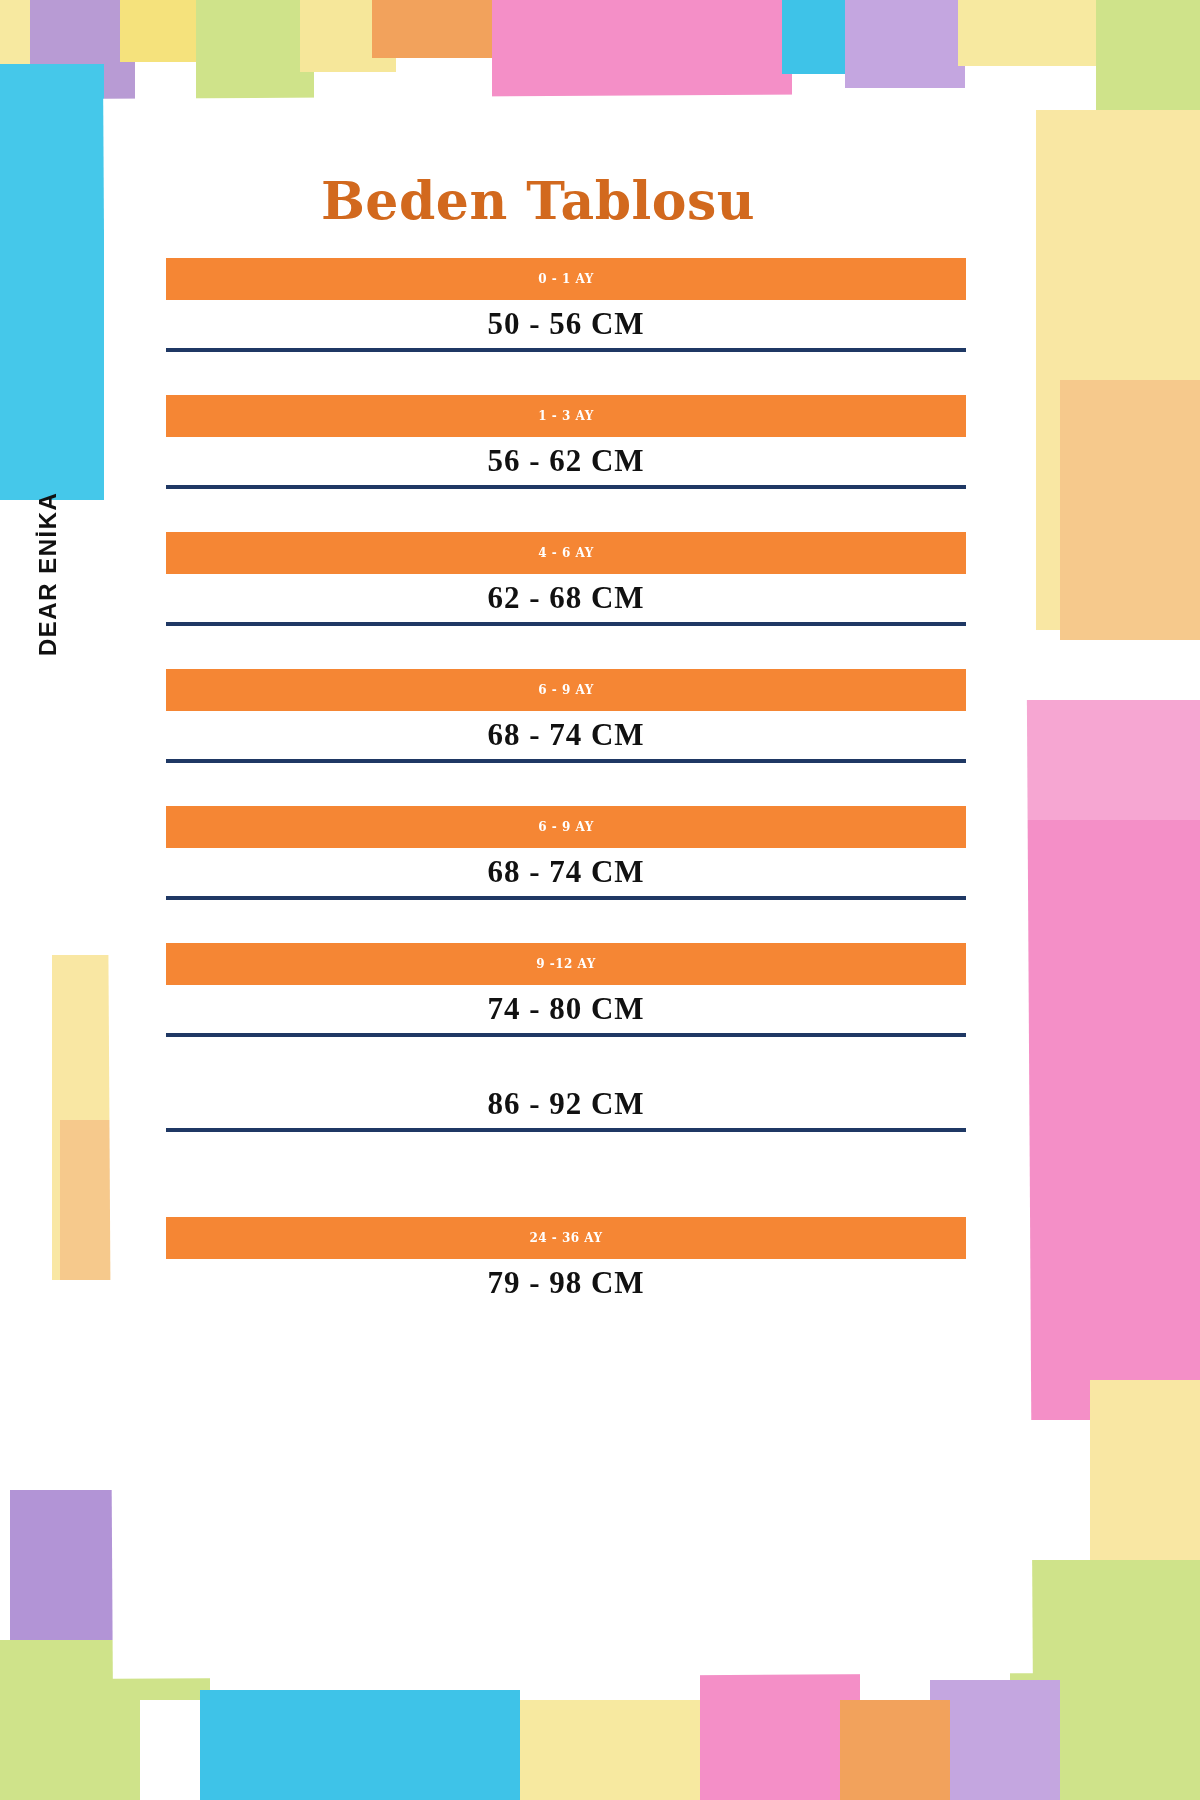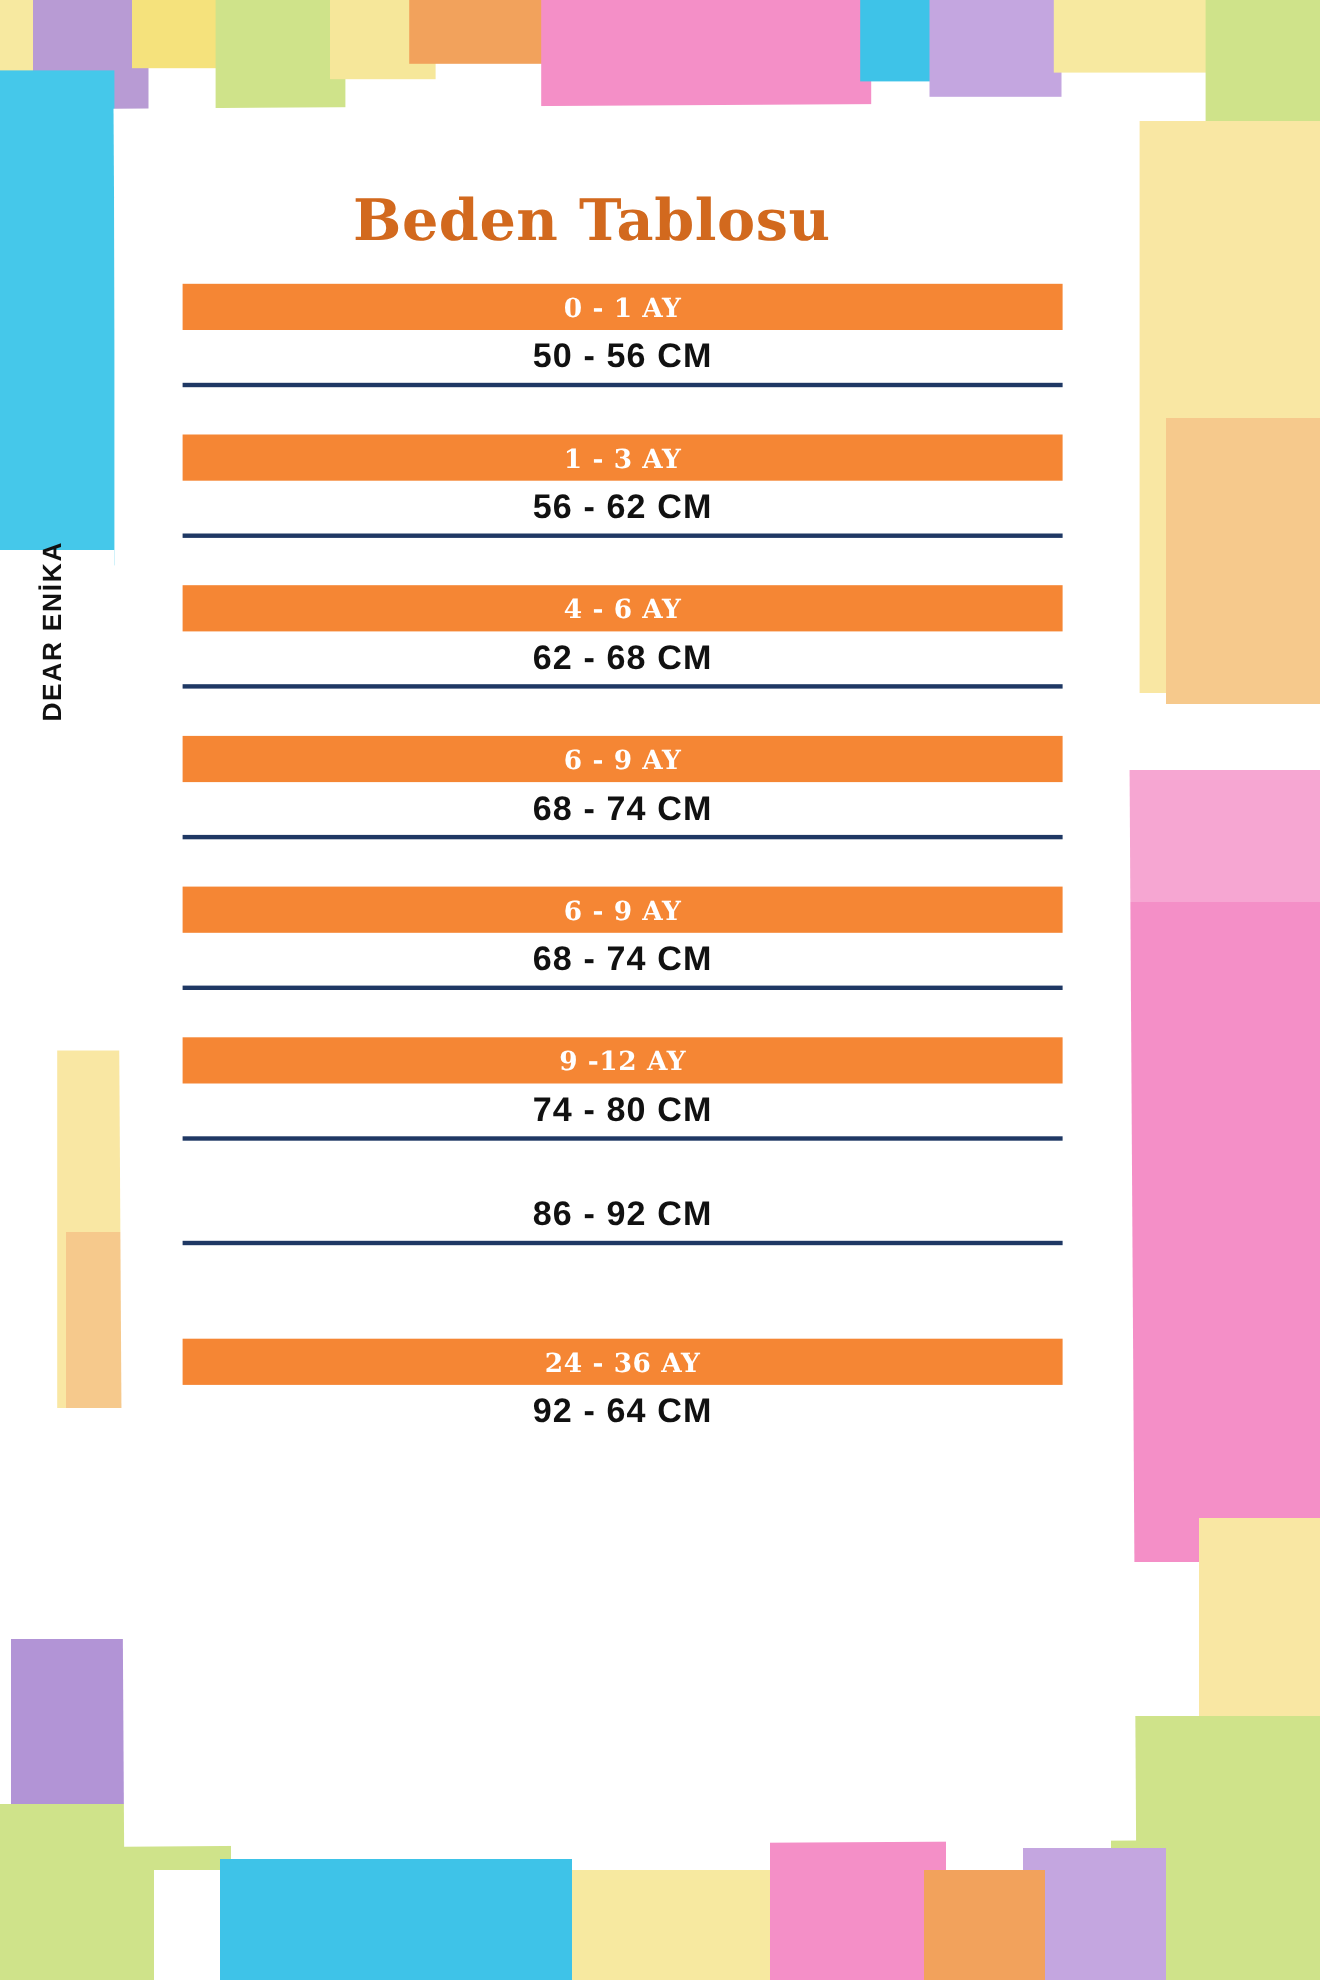--- a/index.html
+++ b/index.html
@@ -111,36 +111,36 @@
   .band {
     height: 42px;
     background: #f58634;
     display: flex;
     align-items: center;
     justify-content: center;
   }
   .band-label {
     font-family: "DejaVu Serif", serif;
     font-weight: bold;
-    font-size: 24px;
+    font-size: 12px;
     color: #ffffff;
     letter-spacing: 0.5px;
   }
 
   .value-wrap {
     height: 48px;
     display: flex;
     align-items: center;
     justify-content: center;
     border-bottom: 4px solid #1f3864;
   }
   .row.last .value-wrap { border-bottom: none; }
 
   .value {
-    font-family: Liberation Sans, sans-serif;
+    font-family: Liberation Serif, serif;
     font-weight: bold;
     font-size: 31px;
     color: #111111;
     letter-spacing: 1px;
   }
 
   .brand {
     position: absolute;
     left: -74px;
     top: 560px;
@@ -264,19 +264,19 @@
         <div class="value-wrap">
           <span class="value">86 - 92 CM</span>
         </div>
       </div>
 
       <div class="row last">
         <div class="band">
           <span class="band-label">24 - 36 AY</span>
         </div>
         <div class="value-wrap">
-          <span class="value">92 - 64 CM</span>
+          <span class="value">79 - 98 CM</span>
         </div>
       </div>
 
     </div>
   </div>
 </div>
 
 </body></html>

